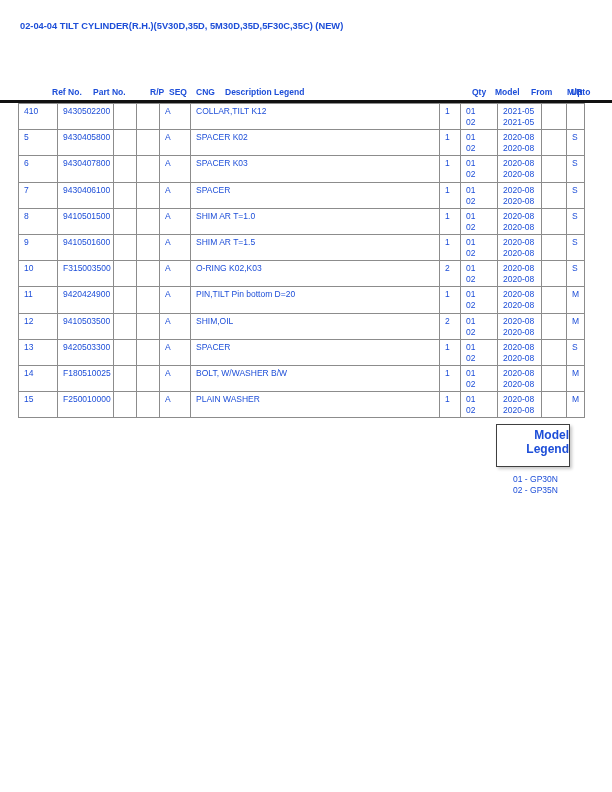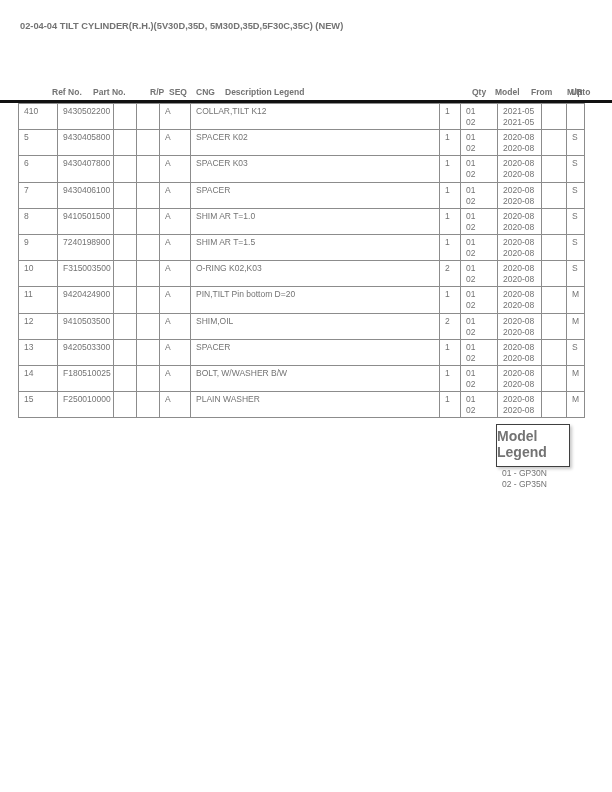--- a/index.html
+++ b/index.html
@@ -1,18 +1,18 @@
 <!DOCTYPE html>
 <html><head>
 <meta charset="utf-8">
 <style>
   html, body { margin:0; padding:0; background:#ffffff; }
   .page {
     position:relative; width:612px; height:564px; background:#ffffff;
-    font-family:"Liberation Sans", sans-serif; color:#737373; overflow:hidden;text-decoration:underline;
+    font-family:"Liberation Sans", sans-serif; color:#1d4ed8; overflow:hidden;text-decoration:underline;
   }
   .title {
     position:absolute; left:20px; top:21px;
     font-weight:bold; font-size:9.3px; white-space:nowrap;
   }
   .breadcrumb {
     position:absolute; left:20px; top:42px; width:574px;
     font-weight:bold; font-size:8.5px; line-height:11.5px;
   }
   .ch {
@@ -28,22 +28,22 @@
   table.parts td {
     border:1px solid #8c8c8c; vertical-align:top;
     padding:2px 0 0 5px; font-size:8.5px; line-height:11px;
     height:23.2px; overflow:hidden; white-space:nowrap;
   }
   .legend {
     position:absolute; left:496px; top:424px; width:74px; height:43px;
     box-sizing:border-box; border:1.5px solid #3f3f3f; background:#ffffff;
     box-shadow:2px 2px 3px rgba(0,0,0,0.22);
   }
-  .legend-title { text-align:left; font-weight:bold; font-size:14px; margin-top:3px; }
-  .legend-items { margin-top:8px; }
+  .legend-title { text-align:right; font-weight:bold; font-size:12px; margin-top:3px; }
+  .legend-items { margin-top:18px;text-align:center; }
   .legend-item { font-size:8.5px; line-height:11px; padding-left:5px; }
 </style>
 </head>
 <body>
 
 <div class="page">
 
   <div class="title">02-04-04 TILT CYLINDER(R.H.)(5V30D,35D, 5M30D,35D,5F30C,35C) (NEW)</div>
 
 
@@ -261,21 +261,21 @@
           </td>
           <td>
             <div>S</div>
           </td>
         </tr>
         <tr>
           <td>
             <div>9</div>
           </td>
           <td>
-            <div>7240198900</div>
+            <div>9410501600</div>
           </td>
           <td>
             <div></div>
           </td>
           <td>
             <div></div>
           </td>
           <td>
             <div>A</div>
           </td>

